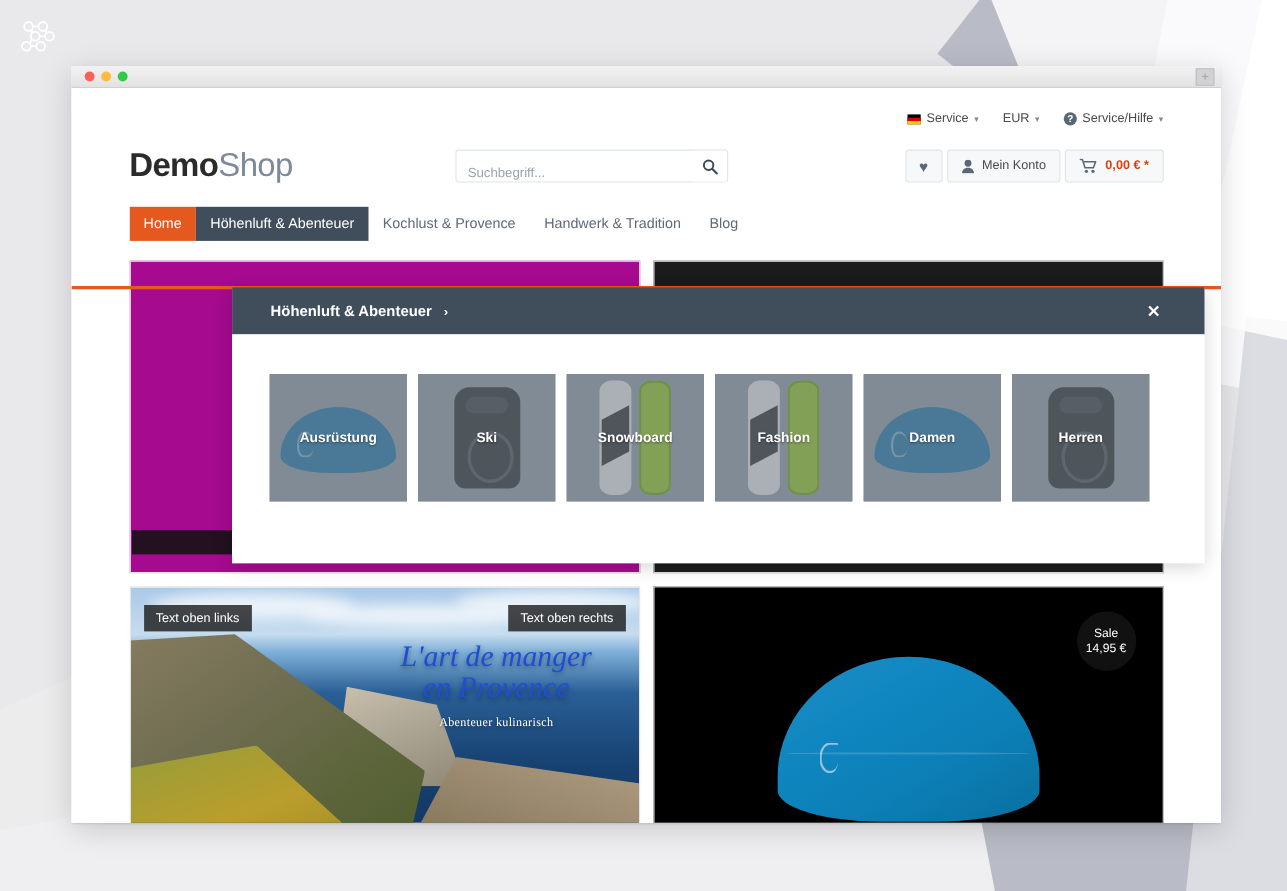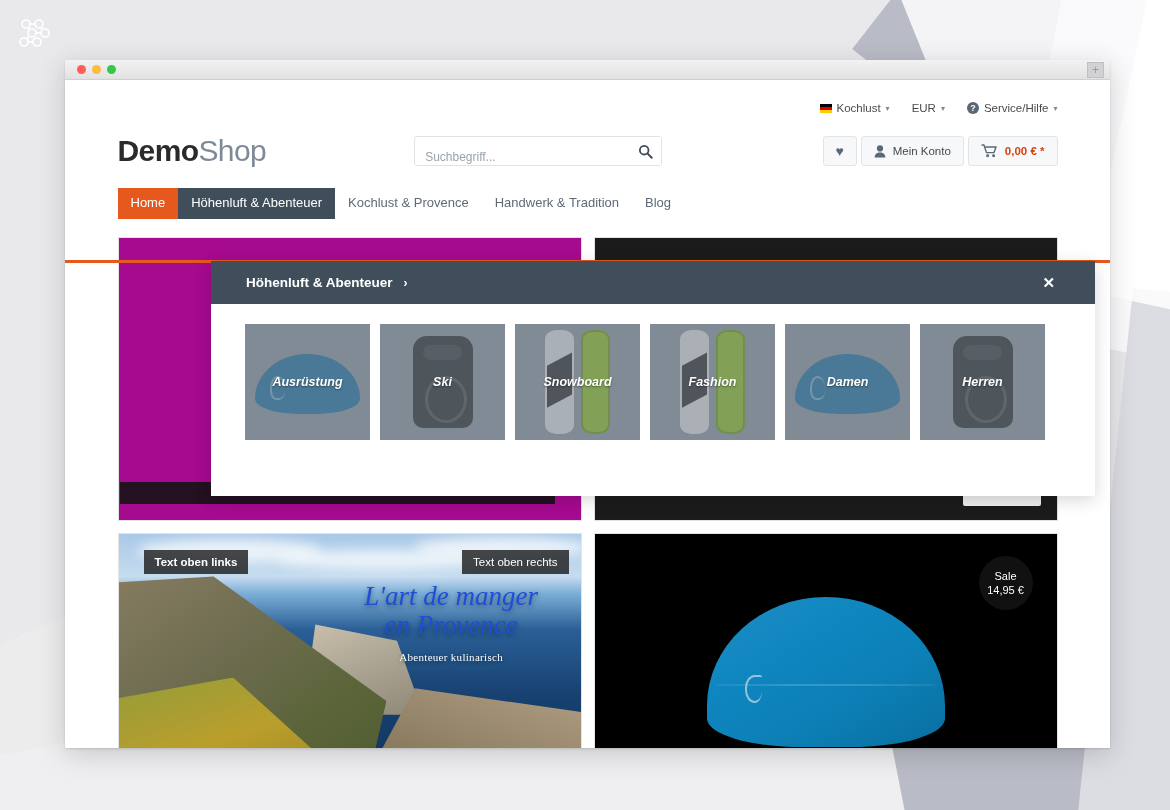--- a/index.html
+++ b/index.html
@@ -110,21 +110,21 @@
   
   #dropdown { position:absolute; left:146px; top:181px; width:884px;
      background:#fff; z-index:6;
      box-shadow: 0 4px 16px rgba(0,0,0,.16); }
   #dd-head { height:43px; background:#404e5c; display:flex; align-items:center;
      padding:0 16px 0 35px; }
   #dd-title { color:#fff; font-size:13.5px; font-weight:bold; }
   #dd-arrow { color:#fff; font-size:12px; margin-left:11px; font-weight:bold; }
   #dd-close { margin-left:auto; color:#fff; font-size:15px; cursor:pointer;
       font-weight:bold; padding-right:24px; }
-  #dd-body { background:#fff; padding:20px 0 56px 0;font-style:italic; }
+  #dd-body { background:#fff; padding:36px 0 56px 0; }
   #tiles { display:flex; gap:10px; padding-left:34px; }
   .tile { width:125px; height:116px; position:relative; cursor:pointer;
           overflow:hidden; background:#8b949e; }
   .tile .img { position:absolute; inset:0; }
   .tile .veil { position:absolute; inset:0; background:rgba(120,130,140,.48); }
   .tile .lbl { position:absolute; inset:0; display:flex; align-items:center;
      justify-content:center; color:#fff; font-size:12.5px; font-weight:bold;
      text-shadow:0 1px 2px rgba(0,0,0,.45); }
 
   
@@ -180,21 +180,21 @@
      background:linear-gradient(200deg,#b6a288 0%,#8d7e62 55%,#6d6446 100%);
      clip-path: polygon(26% 0%, 100% 22%, 100% 100%, 0% 100%);}
   .prov-title{position:absolute;left:46%;top:18%;width:52%;color:#1d4ed8;
      text-align:center;font-family:"Liberation Serif",serif;font-style:italic;
      font-size:27px;line-height:1.08;text-shadow:0 2px 5px rgba(0,0,0,.4);}
   .prov-sub{position:absolute;left:46%;top:44%;width:52%;color:#fff;
      text-align:center;font-family:"Liberation Serif",serif;font-size:11px;
      letter-spacing:.3px;text-shadow:0 1px 4px rgba(0,0,0,.45);}
   .ovl { position:absolute; padding:6px 11px; font-size:11.5px; color:#fff;
      background:rgba(20,20,20,.78); }
-  .ovl.tl{left:25px;top:16px;font-weight:bold;} .ovl.tr{right:12px;top:16px;}
+  .ovl.tl{left:12px;top:16px;} .ovl.tr{right:12px;top:16px;}
 
   
   #prodcard { position:relative; height:268px; border:1px solid #e4e4e4;
       background:#000000; overflow:hidden; }
   #hatimg { position:absolute; left:50%; top:52%; transform:translate(-50%,-50%);
       width:238px; height:150px; }
   .hat-body { position:absolute; inset:0;
       background:linear-gradient(150deg,#1f8dc4 0%,#0f86c0 35%,#0c7fb6 65%,#0a6f9f 100%);
       border-radius:58% 58% 46% 46% / 84% 84% 22% 22%; }
   .hat-band { position:absolute; left:3%; right:3%; top:58%; height:2px;
@@ -249,21 +249,21 @@
     </div>
 
     <div id="page">
       <div id="navline"></div>
 
       <div id="shop-inner">
 
         <div id="topbar">
           <div class="tb-item">
             <span class="flag"></span>
-            <span>Kochlust</span>
+            <span>Service</span>
             <span class="caret">▾</span>
           </div>
           <div class="tb-item">
             <span>EUR</span>
             <span class="caret">▾</span>
           </div>
           <div class="tb-item">
             <span class="qmark">?</span>
             <span>Service/Hilfe</span>
             <span class="caret">▾</span>

